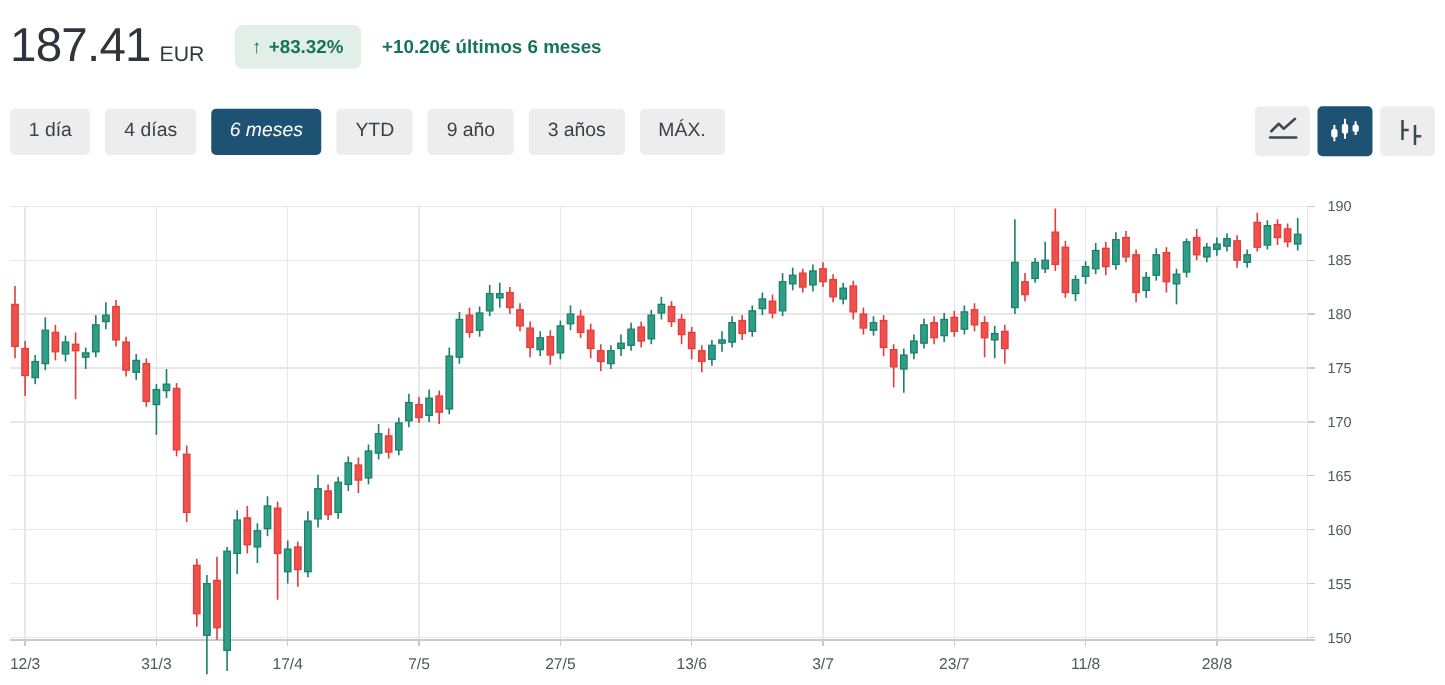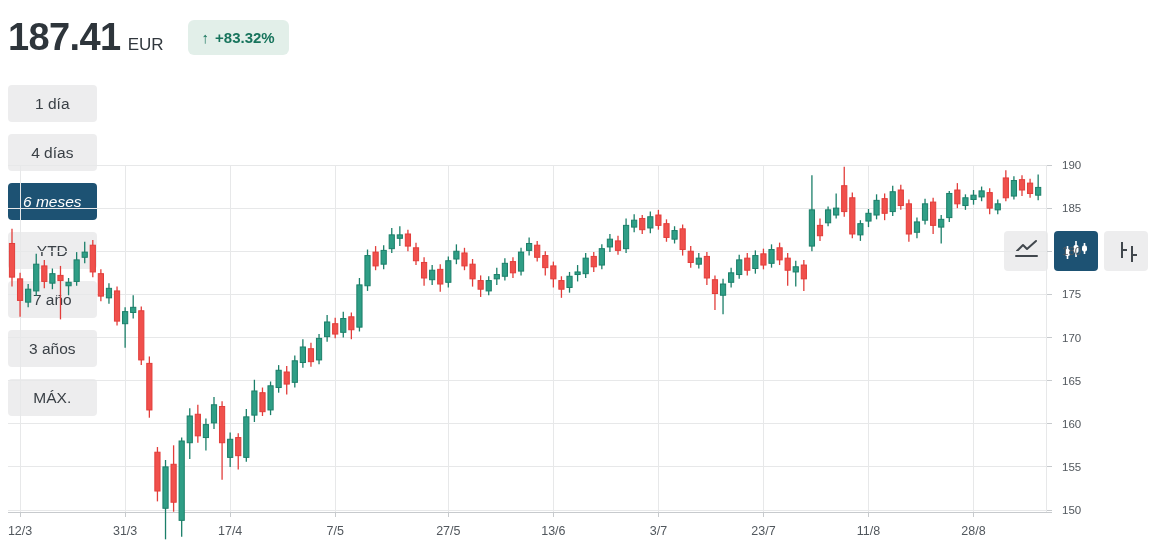--- a/index.html
+++ b/index.html
@@ -4,31 +4,31 @@
 <style>
   html,body{margin:0;padding:0;}
   body{
     width:1156px;height:548px;overflow:hidden;position:relative;
     background:#ffffff;font-family:"Liberation Sans",sans-serif;
     -webkit-font-smoothing:antialiased;
   }
   
   .header{display:flex;align-items:center;padding:10px 8px 0 8px;height:64px;box-sizing:border-box;}
   .price-wrap{display:flex;align-items:baseline;}
-  .price{font-size:38px;font-weight:700;color:#2e353b;letter-spacing:-0.6px;}
+  .price{font-size:38px;font-weight:400;color:#2e353b;letter-spacing:-0.6px;}
   .currency{font-size:17px;font-weight:500;color:#31373d;margin-left:7px;}
   .badge{
     background:#e2efe9;color:#17745c;font-size:15px;font-weight:700;
     padding:10px 14px;border-radius:6px;margin-left:24px;display:flex;align-items:center;gap:6px;line-height:1;
   }
   .badge .arrow{font-weight:400;font-size:15px;}
   .change-text{color:#17745c;font-size:15px;font-weight:700;margin-left:17px;}
   
   .controls{display:flex;align-items:center;padding:0 8px;margin-top:21px;}
-  .ranges{display:flex;gap:12px;flex-direction:column;}
+  .ranges{display:flex;gap:12px;}
   .range-btn{
     background:#ededee;border:none;border-radius:4px;height:37px;padding:0 15px;
     font-family:"Liberation Sans",sans-serif;font-size:15.5px;color:#3a4046;cursor:pointer;white-space:nowrap;
   }
   .range-btn.active{background:#1d5273;color:#ffffff;font-style:italic;}
   .tools{margin-left:auto;display:flex;gap:6px;}
   .tool-btn{
     width:44px;height:40px;background:#ededee;border:none;border-radius:4px;
     display:flex;align-items:center;justify-content:center;cursor:pointer;padding:0;
   }
@@ -42,29 +42,30 @@
 
 <div class="header">
   <div class="price-wrap">
     <span class="price">187.41</span>
     <span class="currency">EUR</span>
   </div>
   <div class="badge">
     <span class="arrow">↑</span>
     <span>+83.32%</span>
   </div>
+  <span class="change-text">+10.20€ últimos 6 meses</span>
 </div>
 
 <div class="controls">
   <div class="ranges" id="ranges">
       <button class="range-btn">1 día</button>
       <button class="range-btn">4 días</button>
       <button class="range-btn active">6 meses</button>
       <button class="range-btn">YTD</button>
-      <button class="range-btn">7 año</button>
+      <button class="range-btn">9 año</button>
       <button class="range-btn">3 años</button>
       <button class="range-btn">MÁX.</button>
     </div>
   <div class="tools">
     <button class="tool-btn" title="">
       <svg width="30" height="26" viewBox="0 0 30 26">
         <polyline points="6,13 12,7 16,11 25,3" fill="none" stroke="#41474d" stroke-width="2" stroke-linecap="round" stroke-linejoin="round"></polyline>
         <line x1="5" y1="18" x2="26" y2="18" stroke="#41474d" stroke-width="2" stroke-linecap="round"></line>
       </svg>
     </button>

